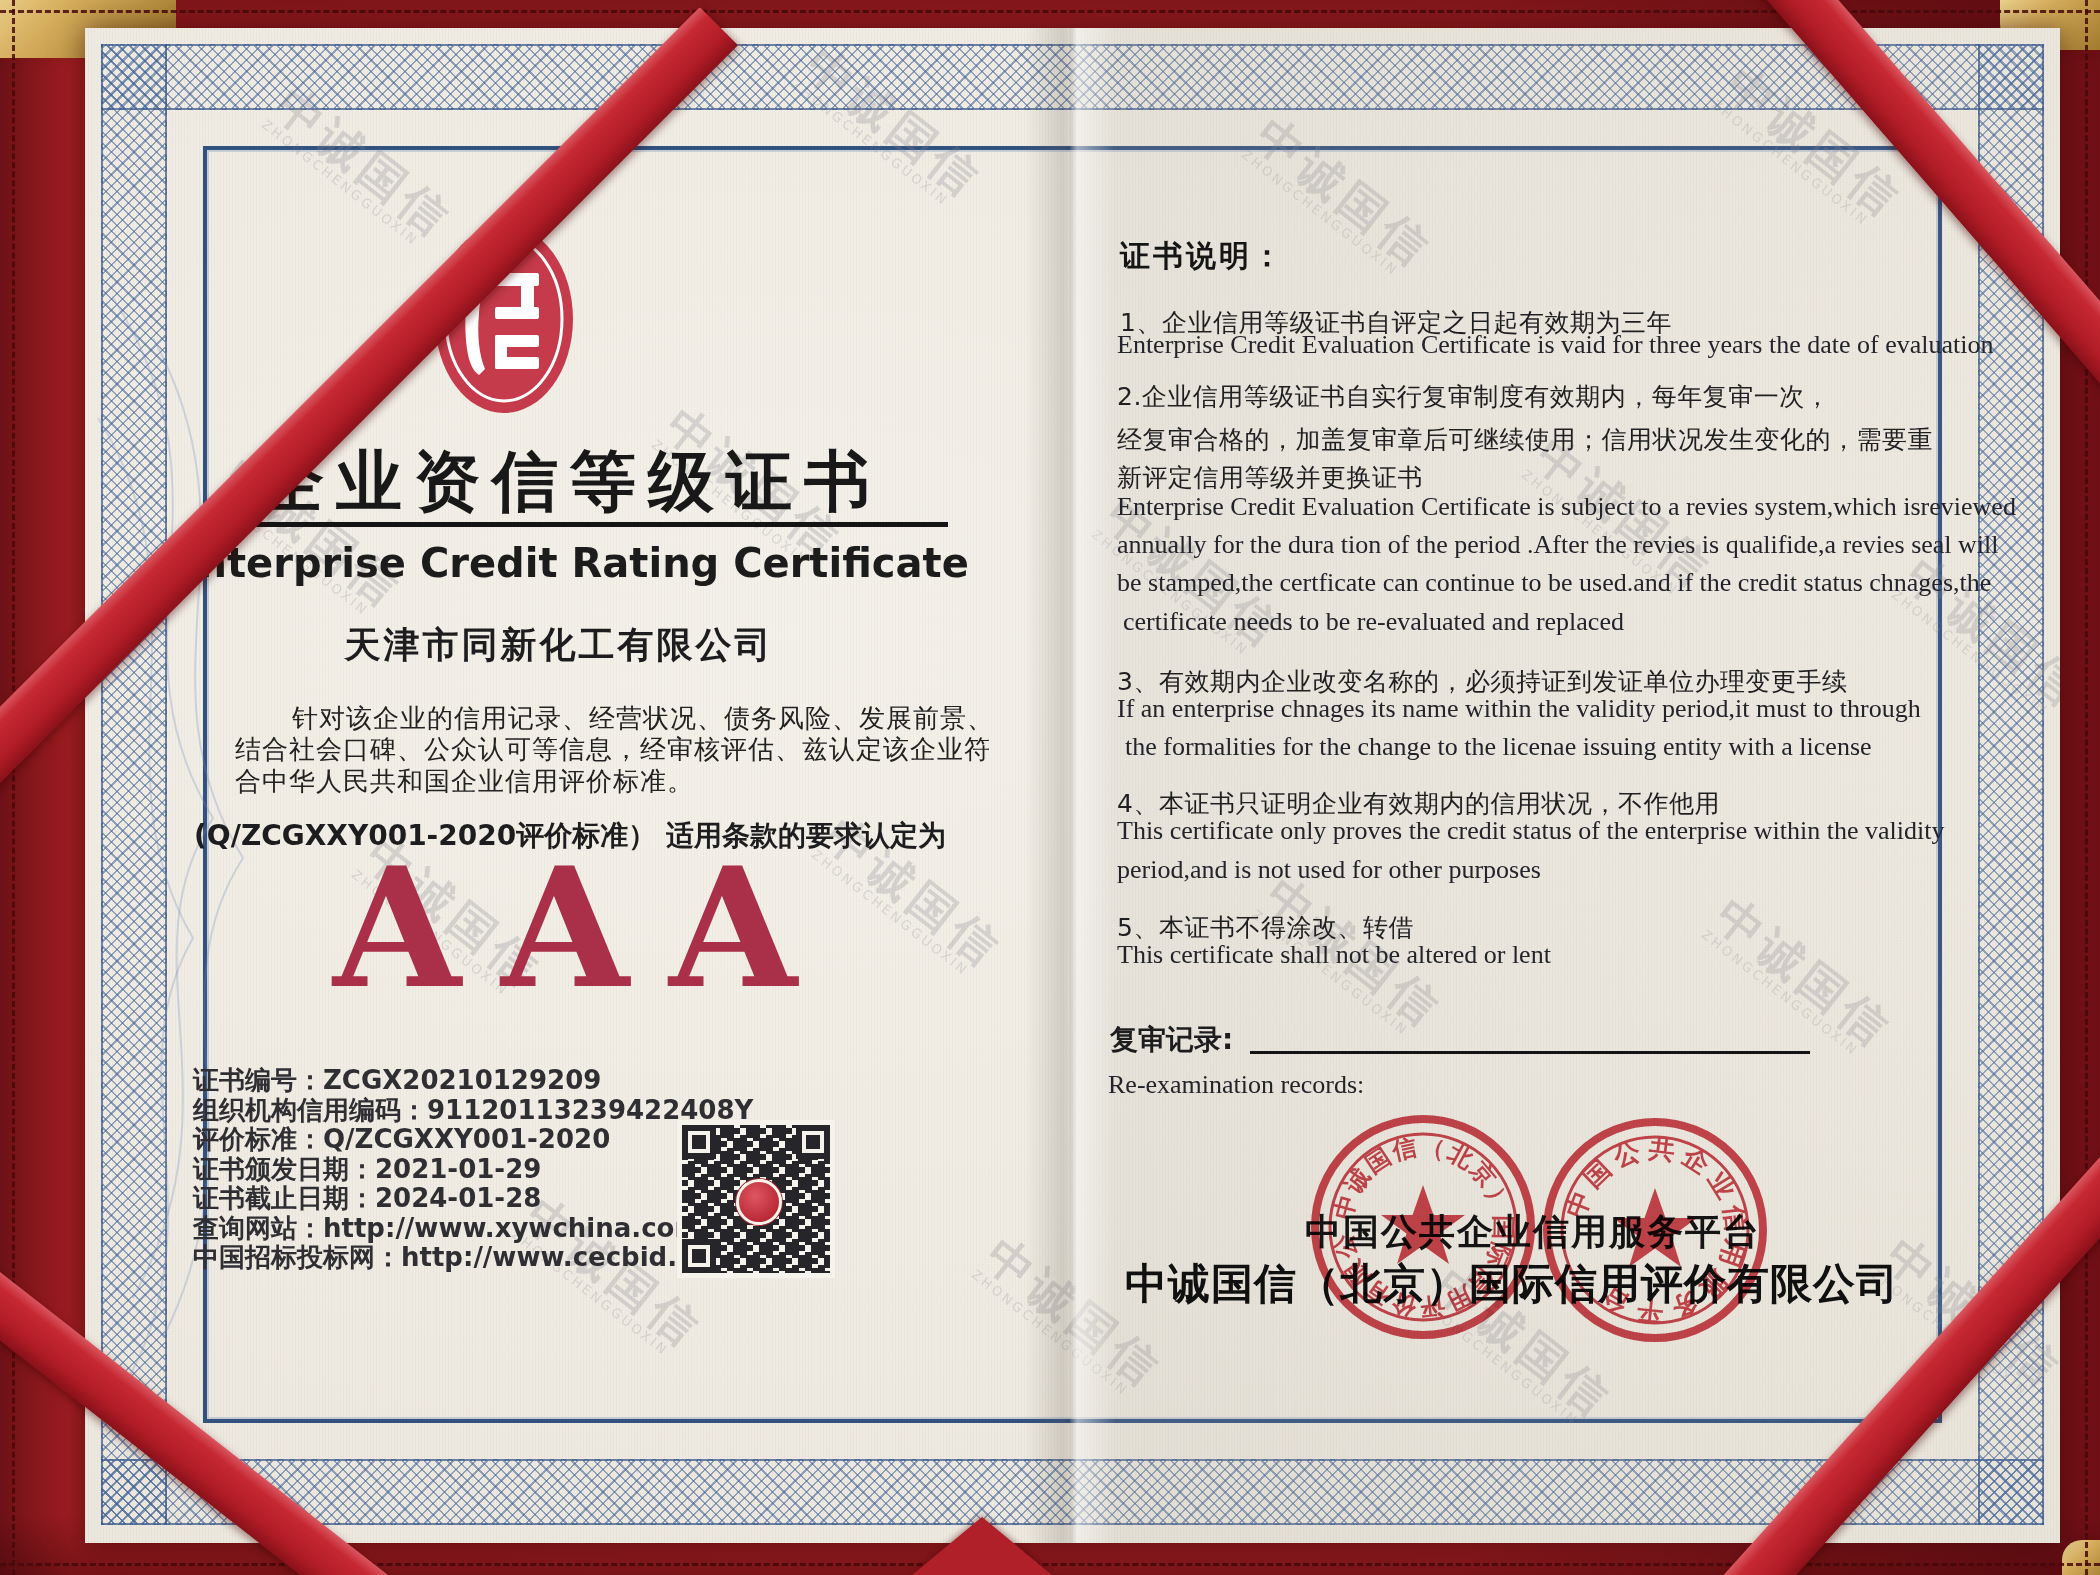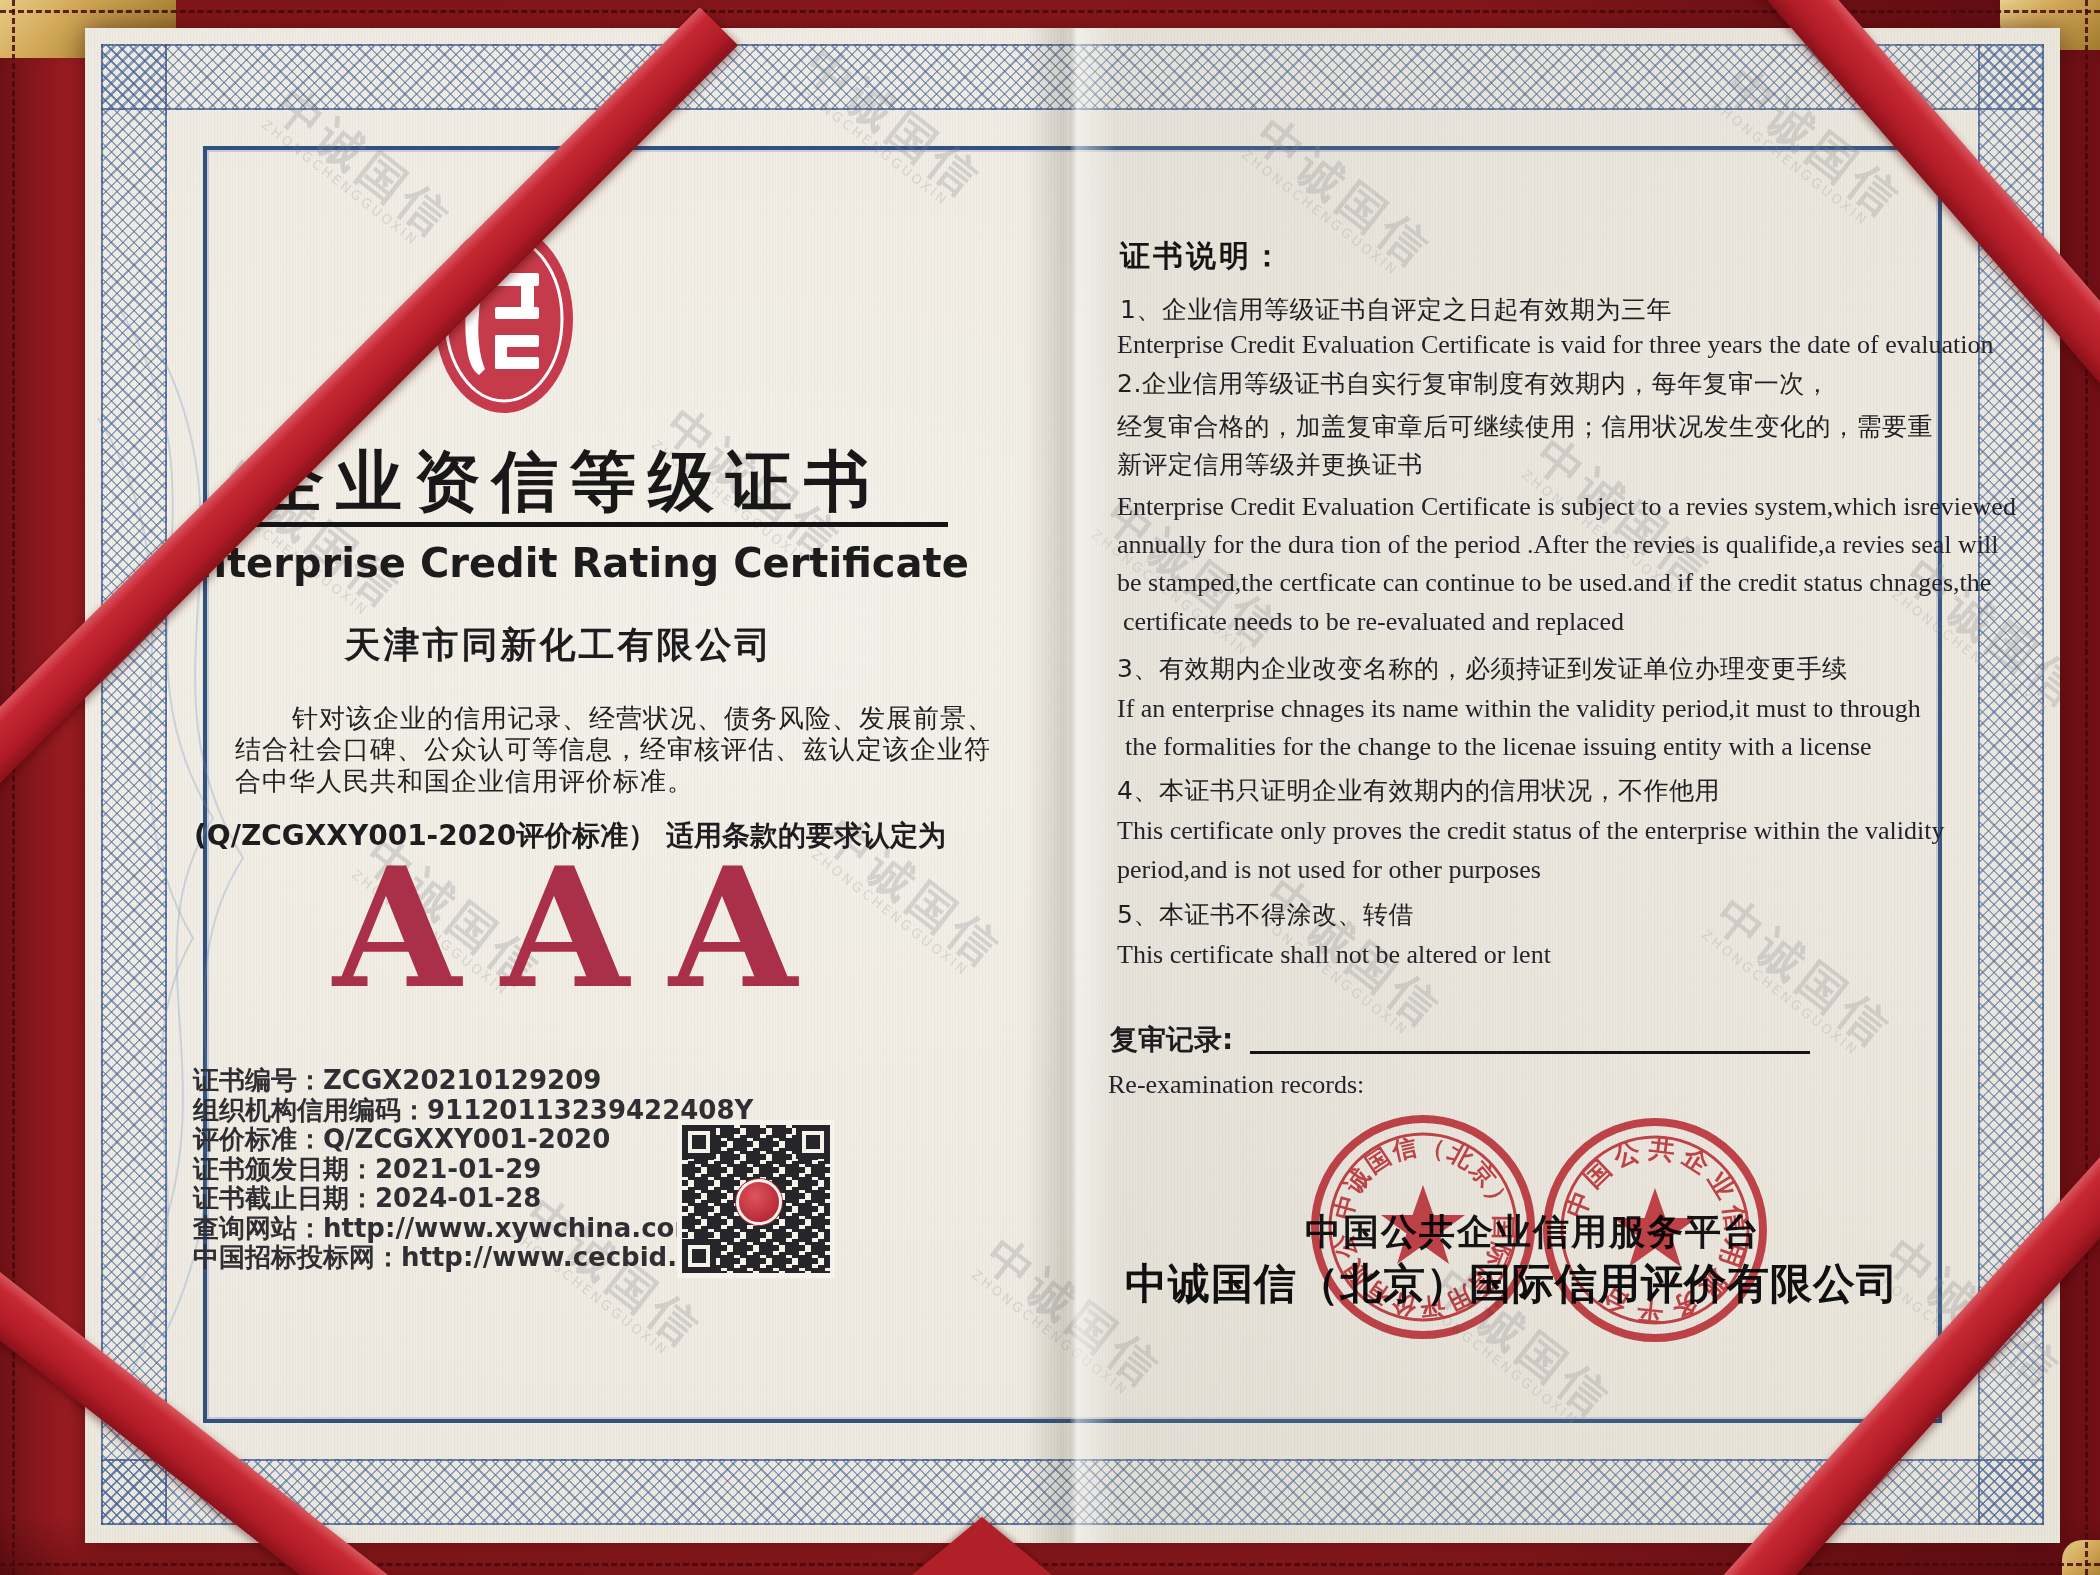--- a/index.html
+++ b/index.html
@@ -50,21 +50,21 @@
   .company{left:49px;width:850px;text-align:center;font-size:36px;font-weight:600;letter-spacing:3px;color:#1d1d1f;white-space:nowrap;}
   .stmt{font-size:26px;line-height:31px;font-weight:500;letter-spacing:1px;color:#222;white-space:nowrap;}
   .std{left:60px;width:850px;text-align:center;font-size:28px;font-weight:700;color:#1d1d1f;white-space:nowrap;}
   .rating{left:75px;width:850px;text-align:center;font-family:"DejaVu Serif","Liberation Serif",serif;
     font-size:165px;line-height:1;font-weight:700;letter-spacing:40px;color:#aa3049;}
   .drow{font-size:26px;line-height:29.5px;font-weight:600;color:#2e2e33;white-space:nowrap;}
   .drow .v{font-weight:600;}
   
   .rp-head{font-size:30px;font-weight:700;letter-spacing:3px;color:#151515;}
   .note{white-space:nowrap;}
-  .note.zh{font-size:25px;font-weight:500;letter-spacing:.5px;color:#1f1f22;}
+  .note.zh{font-size:25px;font-weight:500;letter-spacing:.5px;color:#1f1f22;margin-top:13px;}
   .note.en{font-size:26px;font-family:"Liberation Serif","DejaVu Serif",serif;color:#23232b;}
   .review-zh{font-size:28px;font-weight:600;color:#1d1d1f;}
   .review-en{font-size:26px;font-family:"Liberation Serif","DejaVu Serif",serif;color:#23232b;}
   .issuer1{text-align:center;font-size:36px;font-weight:600;letter-spacing:2px;color:#141414;white-space:nowrap;}
   .issuer2{text-align:center;font-size:42px;font-weight:700;letter-spacing:1px;color:#101010;white-space:nowrap;}
   .stamp{mix-blend-mode:multiply;opacity:.92;}
   
   .qr{background:#f6f3ec;padding:5px;}
   .qr-pat{position:relative;width:148px;height:148px;
     background:

